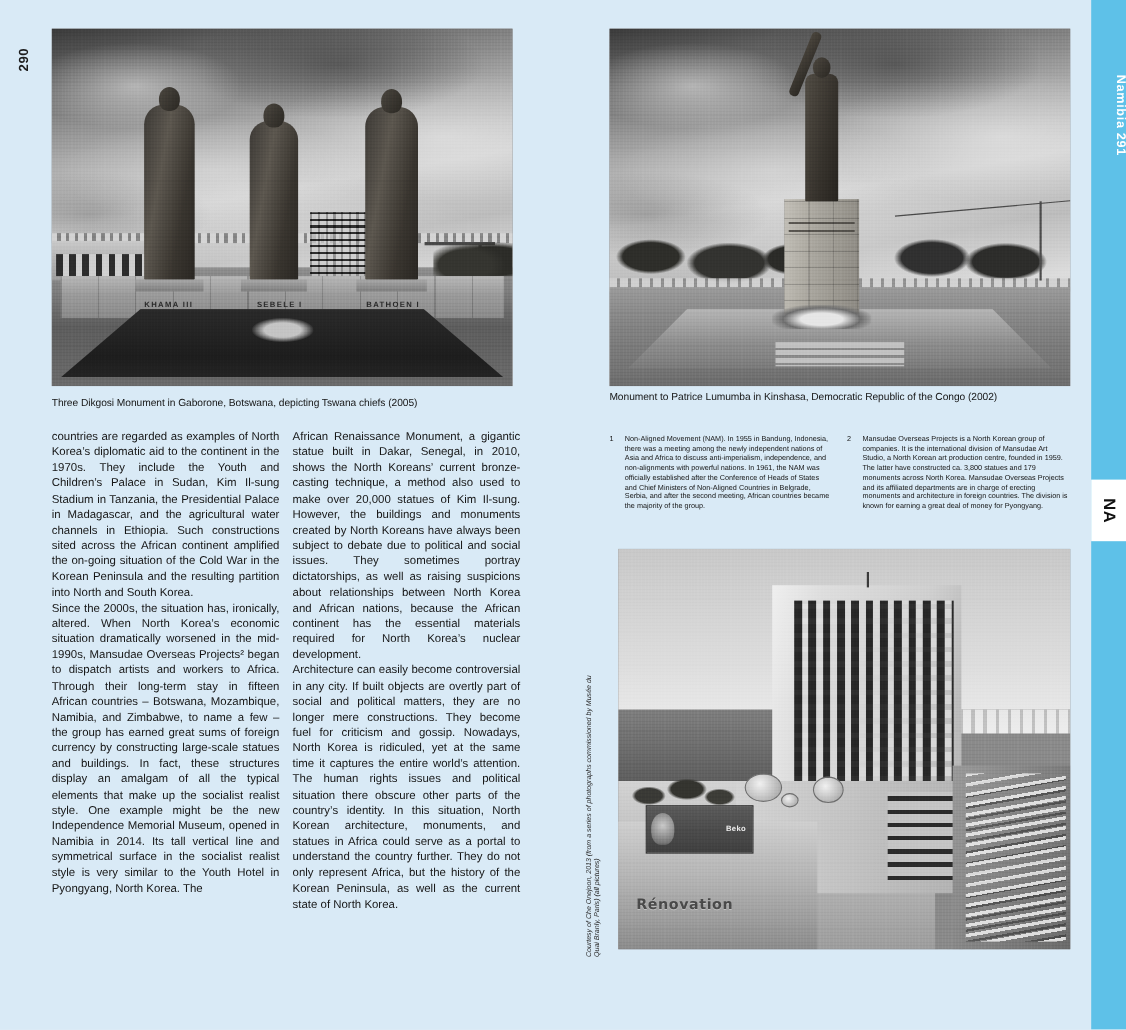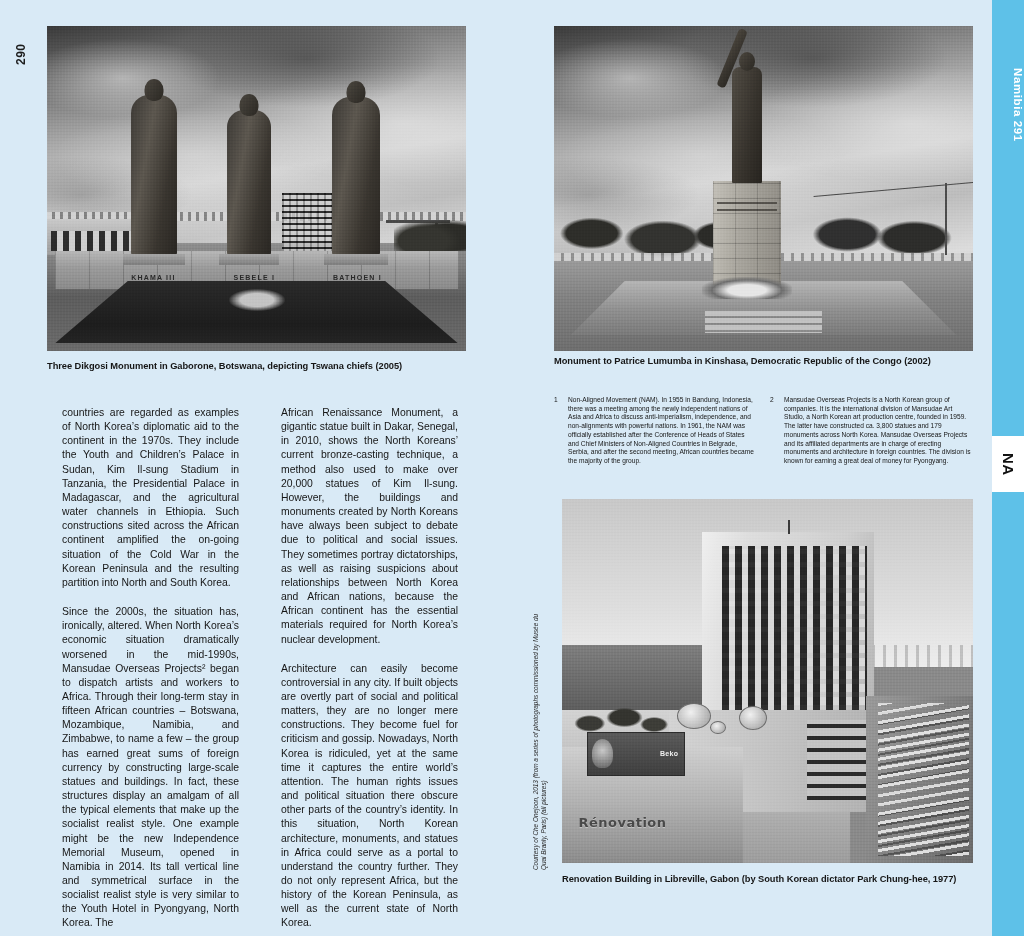--- a/index.html
+++ b/index.html
@@ -333,39 +333,39 @@
     position: absolute; left: 2%; top: 52%; width: 24%; height: 16%;
     background:
       radial-gradient(ellipse 22px 12px at 20% 60%, #3a3a36 0 55%, transparent 70%),
       radial-gradient(ellipse 26px 14px at 55% 50%, #34342f 0 55%, transparent 70%),
       radial-gradient(ellipse 20px 11px at 85% 62%, #3d3d38 0 55%, transparent 70%);
   }
 
   
   .caption {
     position: absolute;
-    font-size: 9.3px; font-weight: bold; color: #161616;
+    font-size: 9.3px; font-weight: normal; color: #161616;
     letter-spacing: -0.05px;
     white-space: nowrap;
   }
   .cap1 { left: 47px;  top: 361px; }
   .cap2 { left: 554px; top: 356px; }
   .cap3 { left: 562px; top: 874px; }
 
   
   .col {
     position: absolute;
     font-size: 10.4px;
     line-height: 14.15px;
     color: #161616;
     text-align: justify;
     text-justify: inter-word;
     hyphens: manual;
   }
-  .col p { margin: 15px; }
+  .col p { margin: 0; }
   .colA { left: 47px;  top: 391px; width: 207px; }
   .colB { left: 266px; top: 391px; width: 207px; }
 
   
   .fn {
     position: absolute;
     font-size: 6.6px;
     line-height: 8.7px;
     color: #161616;
     display: flex;
@@ -479,21 +479,20 @@
     <div class="p3-lowbld"></div>
     <div class="p3-billboard">
       <span class="bb-text">Beko</span>
     </div>
     <div class="p3-sign">Rénovation</div>
     <div class="grain"></div>
   </div>
 
   <div class="caption cap1">Three Dikgosi Monument in Gaborone, Botswana, depicting Tswana chiefs (2005)</div>
   <div class="caption cap2">Monument to Patrice Lumumba in Kinshasa, Democratic Republic of the Congo (2002)</div>
-  <div class="caption cap3">Renovation Building in Libreville, Gabon (by South Korean dictator Park Chung-hee, 1977)</div>
 
   <div class="col colA">
     <p>countries are regarded as examples of North Korea’s diplomatic aid to the continent in the 1970s. They include the Youth and Children’s Palace in Sudan, Kim Il-sung Stadium in Tanzania, the Presidential Palace in Madagascar, and the agricultural water channels in Ethiopia. Such constructions sited across the African continent amplified the on-going situation of the Cold War in the Korean Peninsula and the resulting partition into North and South Korea.</p>
     <p>Since the 2000s, the situation has, ironically, altered. When North Korea’s economic situation dramatically worsened in the mid-1990s, Mansudae Overseas Projects² began to dispatch artists and workers to Africa. Through their long-term stay in fifteen African countries – Botswana, Mozambique, Namibia, and Zimbabwe, to name a few – the group has earned great sums of foreign currency by constructing large-scale statues and buildings. In fact, these structures display an amalgam of all the typical elements that make up the socialist realist style. One example might be the new Independence Memorial Museum, opened in Namibia in 2014. Its tall vertical line and symmetrical surface in the socialist realist style is very similar to the Youth Hotel in Pyongyang, North Korea. The</p>
   </div>
   <div class="col colB">
     <p>African Renaissance Monument, a gigantic statue built in Dakar, Senegal, in 2010, shows the North Koreans’ current bronze-casting technique, a method also used to make over 20,000 statues of Kim Il-sung. However, the buildings and monuments created by North Koreans have always been subject to debate due to political and social issues. They sometimes portray dictatorships, as well as raising suspicions about relationships between North Korea and African nations, because the African continent has the essential materials required for North Korea’s nuclear development.</p>
     <p>Architecture can easily become controversial in any city. If built objects are overtly part of social and political matters, they are no longer mere constructions. They become fuel for criticism and gossip. Nowadays, North Korea is ridiculed, yet at the same time it captures the entire world’s attention. The human rights issues and political situation there obscure other parts of the country’s identity. In this situation, North Korean architecture, monuments, and statues in Africa could serve as a portal to understand the country further. They do not only represent Africa, but the history of the Korean Peninsula, as well as the current state of North Korea.</p>
   </div>
 

